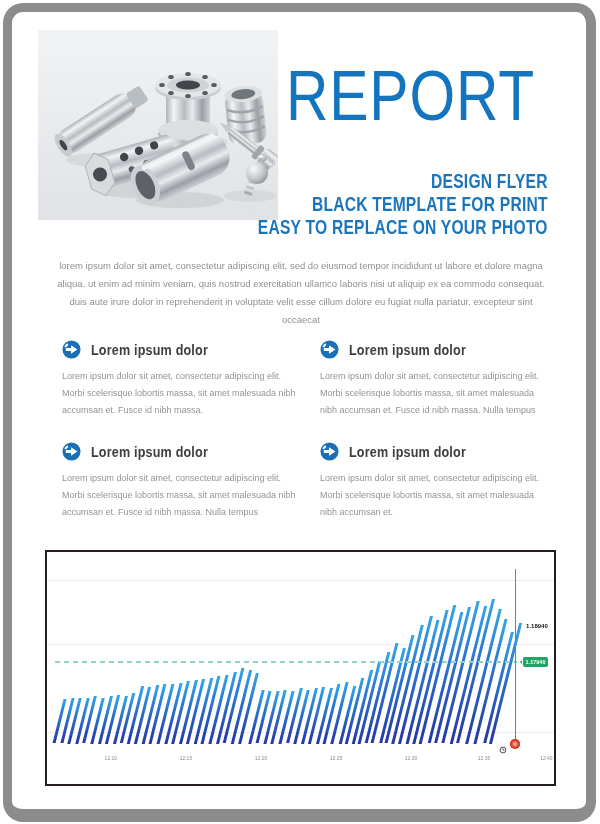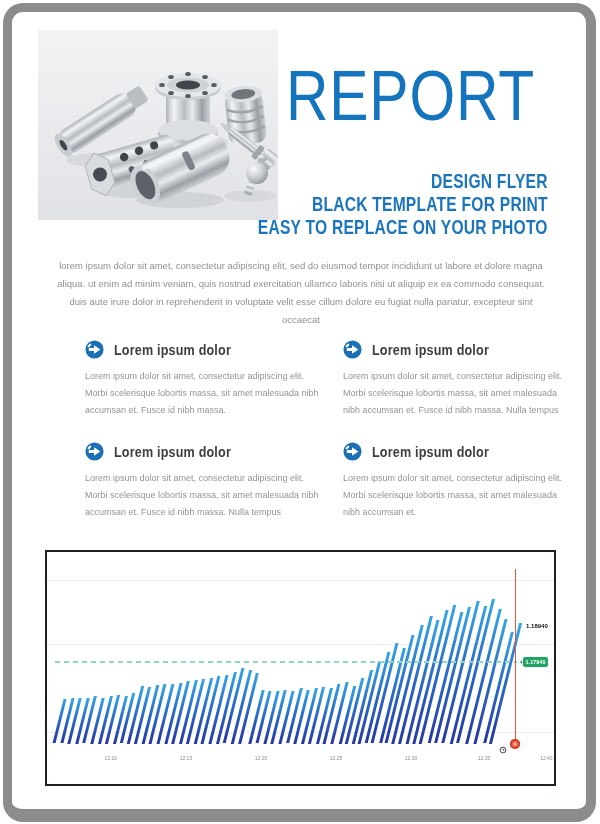--- a/index.html
+++ b/index.html
@@ -11,21 +11,21 @@
   .photo{position:absolute;left:38px;top:30px;width:240px;height:190px;}
   .title{position:absolute;left:286px;top:56px;margin:0;font-size:70px;font-weight:400;
          color:var(--title,#1474be);letter-spacing:1px;transform:scaleX(0.84);transform-origin:0 50%;
          white-space:nowrap;}
   .subtitle{position:absolute;right:52px;top:170px;text-align:right;color:var(--brand,#1b75bc);
             font-weight:700;font-size:20px;line-height:23px;transform:scaleX(0.78);
             transform-origin:100% 0;white-space:nowrap;letter-spacing:0.3px;}
   .intro{position:absolute;left:52px;top:257px;width:498px;margin:0;text-align:center;
          font-size:9.5px;line-height:18px;color:#8d9093;}
   .features{position:absolute;left:62px;top:340px;width:492px;display:grid;
-            grid-template-columns:244px 1fr;column-gap:14px;row-gap:23px;margin-left:23px;}
+            grid-template-columns:244px 1fr;column-gap:14px;row-gap:23px;}
   .feature-head{display:flex;align-items:center;gap:10px;}
   .feature-title{font-weight:700;font-size:15px;color:#3e3e3e;transform:scaleX(0.84);
                  transform-origin:0 50%;white-space:nowrap;letter-spacing:0.2px;}
   .feature-body{margin-top:9px;font-size:9px;line-height:17px;color:#929497;padding-right:6px;}
   .f-icon{flex:0 0 auto;width:19px;height:19px;}
   .chart{position:absolute;left:45px;top:550px;width:511px;height:236px;box-sizing:border-box;
          border:2px solid #251e1a;background:#fff;}
   .plot{position:absolute;left:0;top:0;right:0;bottom:0;overflow:hidden;}
   .gridline{position:absolute;left:0;right:0;height:1px;background:#ededed;}
   .bar{position:absolute;width:3.2px;background:linear-gradient(to top,var(--barB,#2536a2) 0%,

